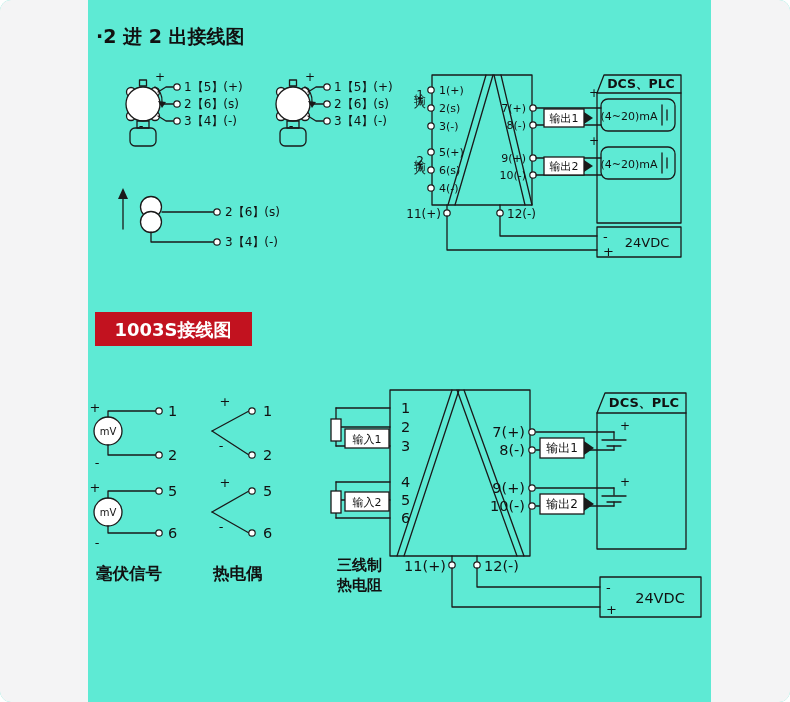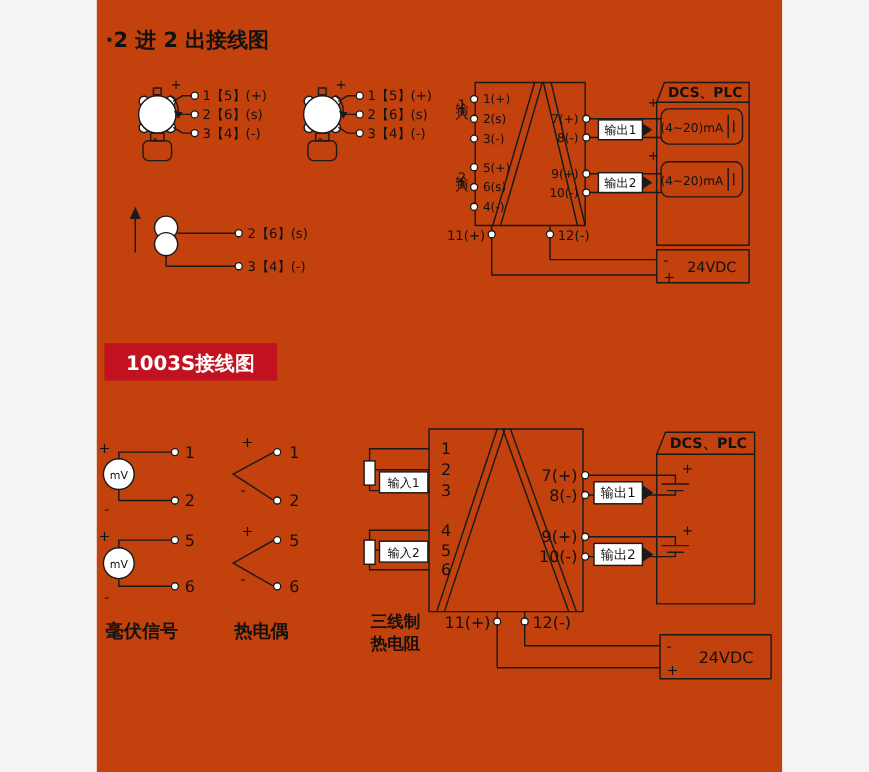--- a/index.html
+++ b/index.html
@@ -1,16 +1,16 @@
 <!DOCTYPE html>
 <html><head>
 <meta charset="utf-8">
 <style>
   html,body{margin:0;padding:0;background:#fff;}
-  .stage{position:relative;width:790px;height:702px;background:#c2410c;font-family:"DejaVu Sans",sans-serif;overflow:hidden;}
+  .stage{position:relative;width:790px;height:702px;background:#5eead4;font-family:"DejaVu Sans",sans-serif;overflow:hidden;border-radius:11px;}
   .strip{position:absolute;top:0;height:702px;background:#f4f4f5;}
   .strip.left{left:0;width:88px;}
   .strip.right{left:711px;width:79px;}
   svg{position:absolute;left:0;top:0;}
   .lines{stroke:#1a1a1a;stroke-width:1.3;fill:none;stroke-linecap:round;stroke-linejoin:round;}
   .dot{fill:#ffffff;stroke:#1a1a1a;stroke-width:1.2;}
   .wbox{fill:#ffffff;stroke:#1a1a1a;stroke-width:1.3;}
   .fillb{fill:#1a1a1a;stroke:none;}
   text{font-family:"DejaVu Sans",sans-serif;fill:#111;stroke:none;}
   .t10{font-size:10px}.t11{font-size:11px}.t12{font-size:12px}.t13{font-size:13px}.t14{font-size:14.5px}

